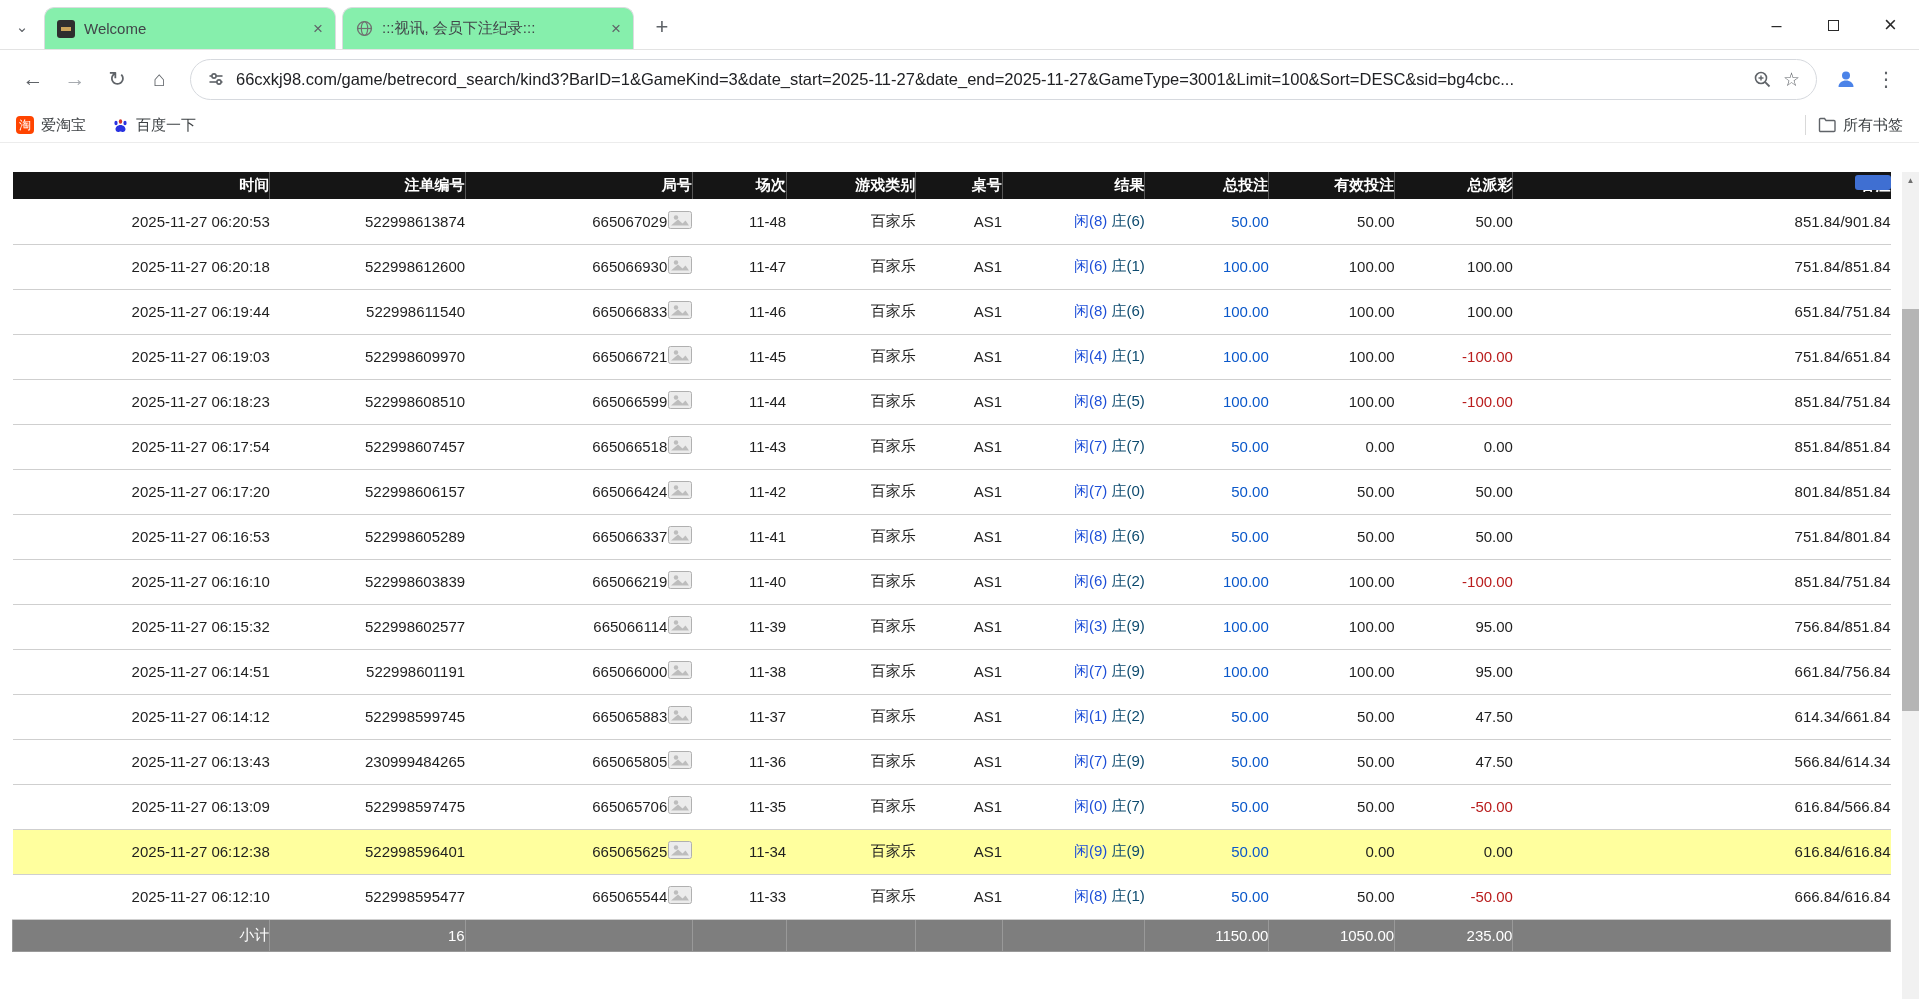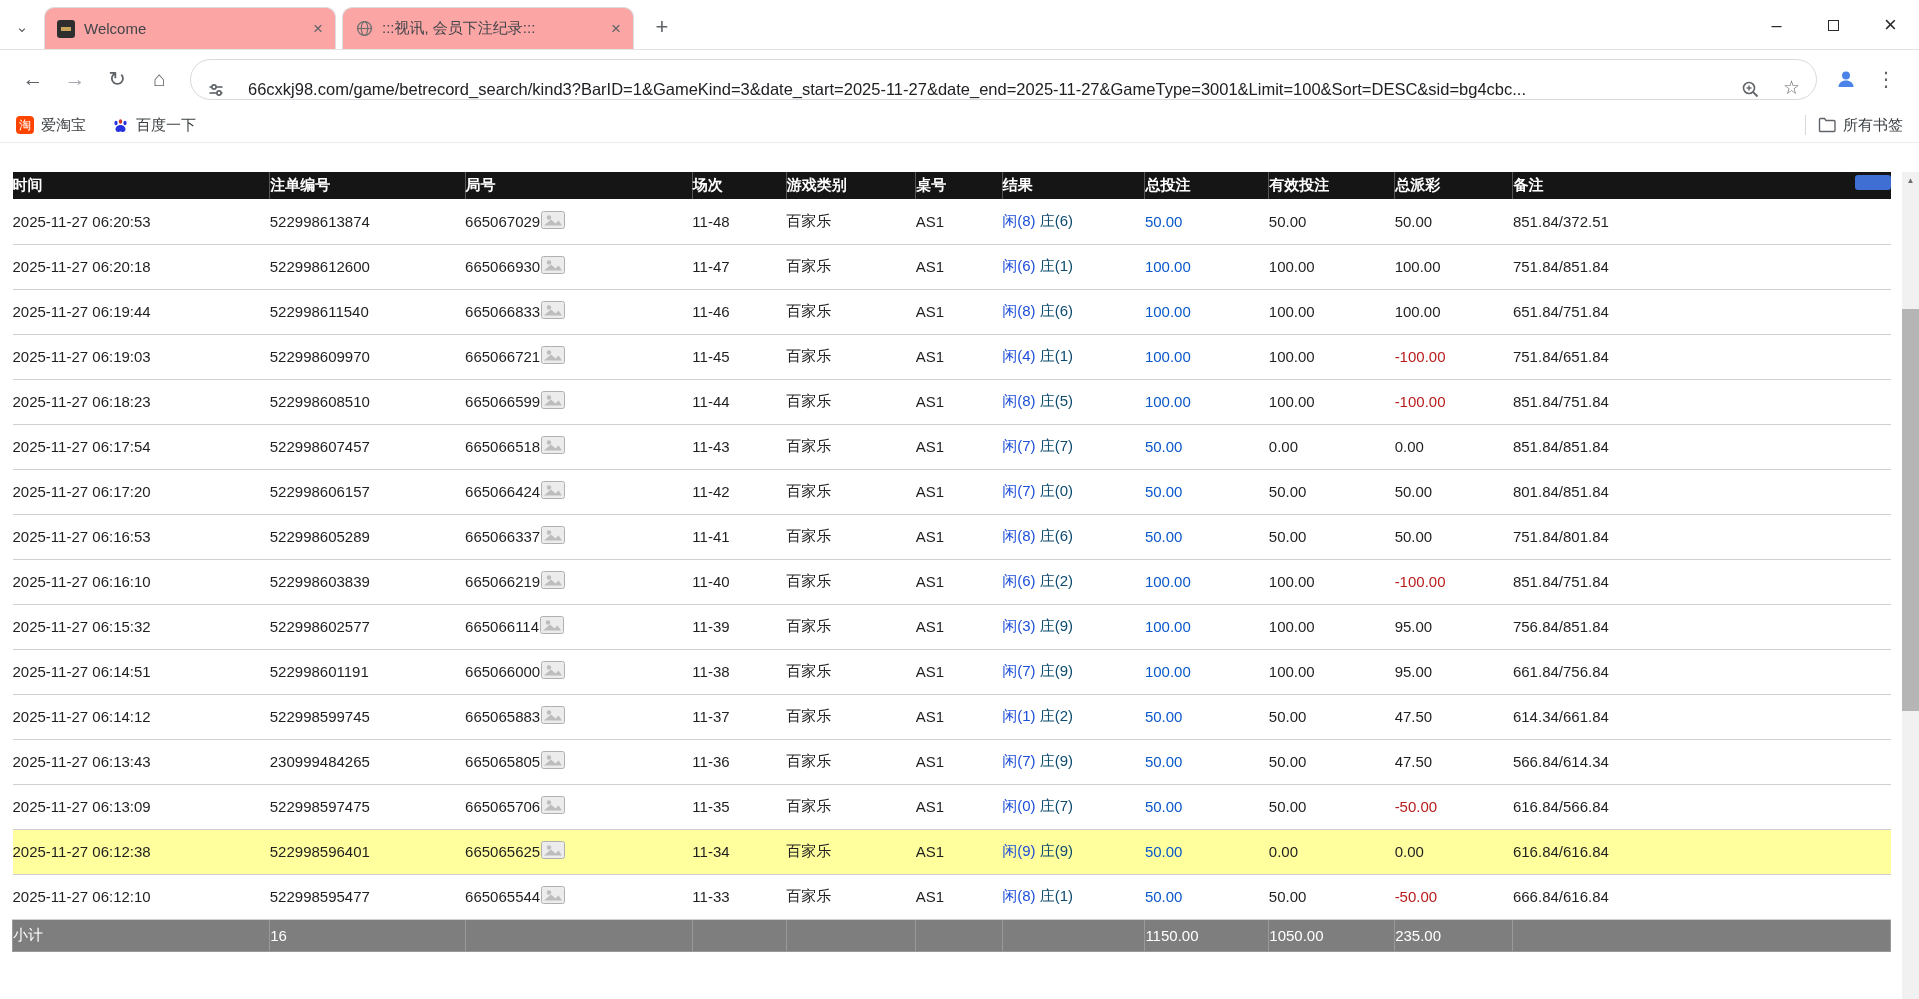--- a/index.html
+++ b/index.html
@@ -5,60 +5,60 @@
   *{margin:0;padding:0;box-sizing:border-box}
   html,body{width:1919px;height:999px;overflow:hidden;background:#fff;
     font-family:"Liberation Sans","DejaVu Sans",sans-serif}
 
   
   .tabstrip{height:50px;display:flex;align-items:flex-end;background:#fff;
     border-bottom:1px solid #e3e3e3;position:relative;padding-left:6px}
   .tab-search{width:32px;height:44px;display:flex;align-items:center;justify-content:center;
     font-size:15px;color:#5f6368;cursor:pointer}
   .tab{display:flex;align-items:center;gap:9px;width:292px;height:42px;padding:0 12px;
-    border:1px solid #dbdcdf;border-bottom:none;border-radius:10px 10px 0 0;margin-left:6px;background:#fca5a5}
+    border:1px solid #dbdcdf;border-bottom:none;border-radius:10px 10px 0 0;margin-left:6px;background:#86efac}
   .tab.active{z-index:2}
   .tab-title{flex:1;font-size:15px;color:#414549;white-space:nowrap;overflow:hidden;text-overflow:ellipsis}
   .tab-close{font-size:17px;color:#5f6368;cursor:pointer;line-height:1}
   .fav-welcome{width:18px;height:18px;background:#2e2e2e;border-radius:3px;flex:0 0 auto;position:relative}
   .fav-welcome::after{content:"";position:absolute;left:4px;top:7px;width:10px;height:4px;background:#c9a35a}
   .fav-globe{width:18px;height:18px;flex:0 0 auto;display:flex;align-items:center;justify-content:center}
   .newtab{width:36px;height:36px;display:flex;align-items:center;justify-content:center;
     font-size:22px;color:#5f6368;margin:0 0 4px 10px;cursor:pointer}
   .win-controls{position:absolute;right:0;top:0;height:50px;display:flex}
   .wc{width:57px;height:100%;display:flex;align-items:center;justify-content:center;font-size:18px;color:#2a2a2a;cursor:pointer}
   .wc-close{font-size:22px}
   .maxbox{width:11px;height:11px;border:1.5px solid #2a2a2a;display:inline-block}
 
   .navbar{height:58px;display:flex;align-items:center;padding:0 12px;background:#fff}
   .navicon{width:42px;height:42px;display:flex;align-items:center;justify-content:center;
     font-size:21px;color:#5f6368;cursor:pointer;flex:0 0 auto}
   .navicon.fwd{color:#a7abb0}
-  .urlbar{flex:1;height:41px;border:1px solid #d6d9de;border-radius:21px;display:flex;align-items:flex-end;
-    gap:23px;padding:0 16px;margin:0 10px;background:#fff}
+  .urlbar{flex:1;height:41px;border:1px solid #d6d9de;border-radius:21px;display:flex;align-items:center;
+    gap:11px;padding:0 16px;margin:0 10px;background:#fff}
   .url-text{flex:1;font-size:16.5px;color:#202124;white-space:nowrap;overflow:hidden}
   .star{font-size:19px;color:#5f6368;cursor:pointer}
   .siteinfo,.zoomicon{display:flex;align-items:center}
   .profile{width:38px;height:38px;display:flex;align-items:center;justify-content:center;cursor:pointer}
   .menu{font-size:20px}
 
   .bookmarks{height:35px;display:flex;align-items:center;padding:0 16px;gap:26px;background:#fff;
     border-bottom:1px solid #ececec}
   .bm{display:flex;align-items:center;gap:7px;font-size:15px;color:#3c4043;cursor:pointer}
   .bm-ico{display:flex;align-items:center;justify-content:center}
   .bm-ico.taobao{width:18px;height:18px;background:#ff4400;color:#fff;border-radius:4px;font-size:12px}
   .bm-right{margin-left:auto;display:flex;align-items:center;gap:12px}
   .bm-div{width:1px;height:20px;background:#d9d9d9}
 
   
   .content{position:relative;height:856px;background:#fff}
   .partial-btn{position:absolute;top:3px;right:28px;width:36px;height:15px;background:#3f6fd2;border-radius:3px;cursor:pointer}
 
   .bet-table{margin:29px 0 0 12px;width:1879px;border-collapse:collapse;table-layout:fixed;
-    text-align:left;font-size:15px;color:#1f1f1f}
+    text-align:right;font-size:15px;color:#1f1f1f}
   .bet-table thead th{background:#151515;color:#fff;font-weight:700;height:27px;font-size:15px;
     border-right:1px solid rgba(255,255,255,.28)}
   .bet-table thead th:last-child{border-right:none}
   .bet-table tbody td{height:45px;border-bottom:1px solid #cfcfcf;background:#fff}
   .bet-table tbody tr.hl td{background:#ffff9e}
   .rnum{margin-right:1px;vertical-align:middle}
   .imgbtn{display:inline-block;vertical-align:middle;cursor:pointer}
   .player{color:#1d4ed8}
   .banker{color:#0c4a6e}
   .betlink{color:#0a58ca;cursor:pointer}
@@ -219,21 +219,21 @@
                 <circle cx="8" cy="6.5" r="2.2" fill="#bdbdbd"></circle>
                 <path d="M3 14.5 L10 8.5 L14.5 12.5 L17.5 9.5 L21 14.5 Z" fill="#bdbdbd"></path>
               </svg></span></td>
           <td>11-48</td>
           <td>百家乐</td>
           <td>AS1</td>
           <td><span class="player">闲(8)</span> <span class="banker">庄(6)</span></td>
           <td><span class="betlink">50.00</span></td>
           <td>50.00</td>
           <td><span class="">50.00</span></td>
-          <td>851.84/372.51</td>
+          <td>851.84/901.84</td>
         </tr>
         <tr>
           <td>2025-11-27 06:20:18</td>
           <td>522998612600</td>
           <td><span class="rnum">665066930</span><span class="imgbtn"><svg width="24" height="18" viewBox="0 0 24 18">
                 <rect x="0.5" y="0.5" width="23" height="17" rx="2" fill="#ececec" stroke="#b0b0b0"></rect>
                 <circle cx="8" cy="6.5" r="2.2" fill="#bdbdbd"></circle>
                 <path d="M3 14.5 L10 8.5 L14.5 12.5 L17.5 9.5 L21 14.5 Z" fill="#bdbdbd"></path>
               </svg></span></td>
           <td>11-47</td>

